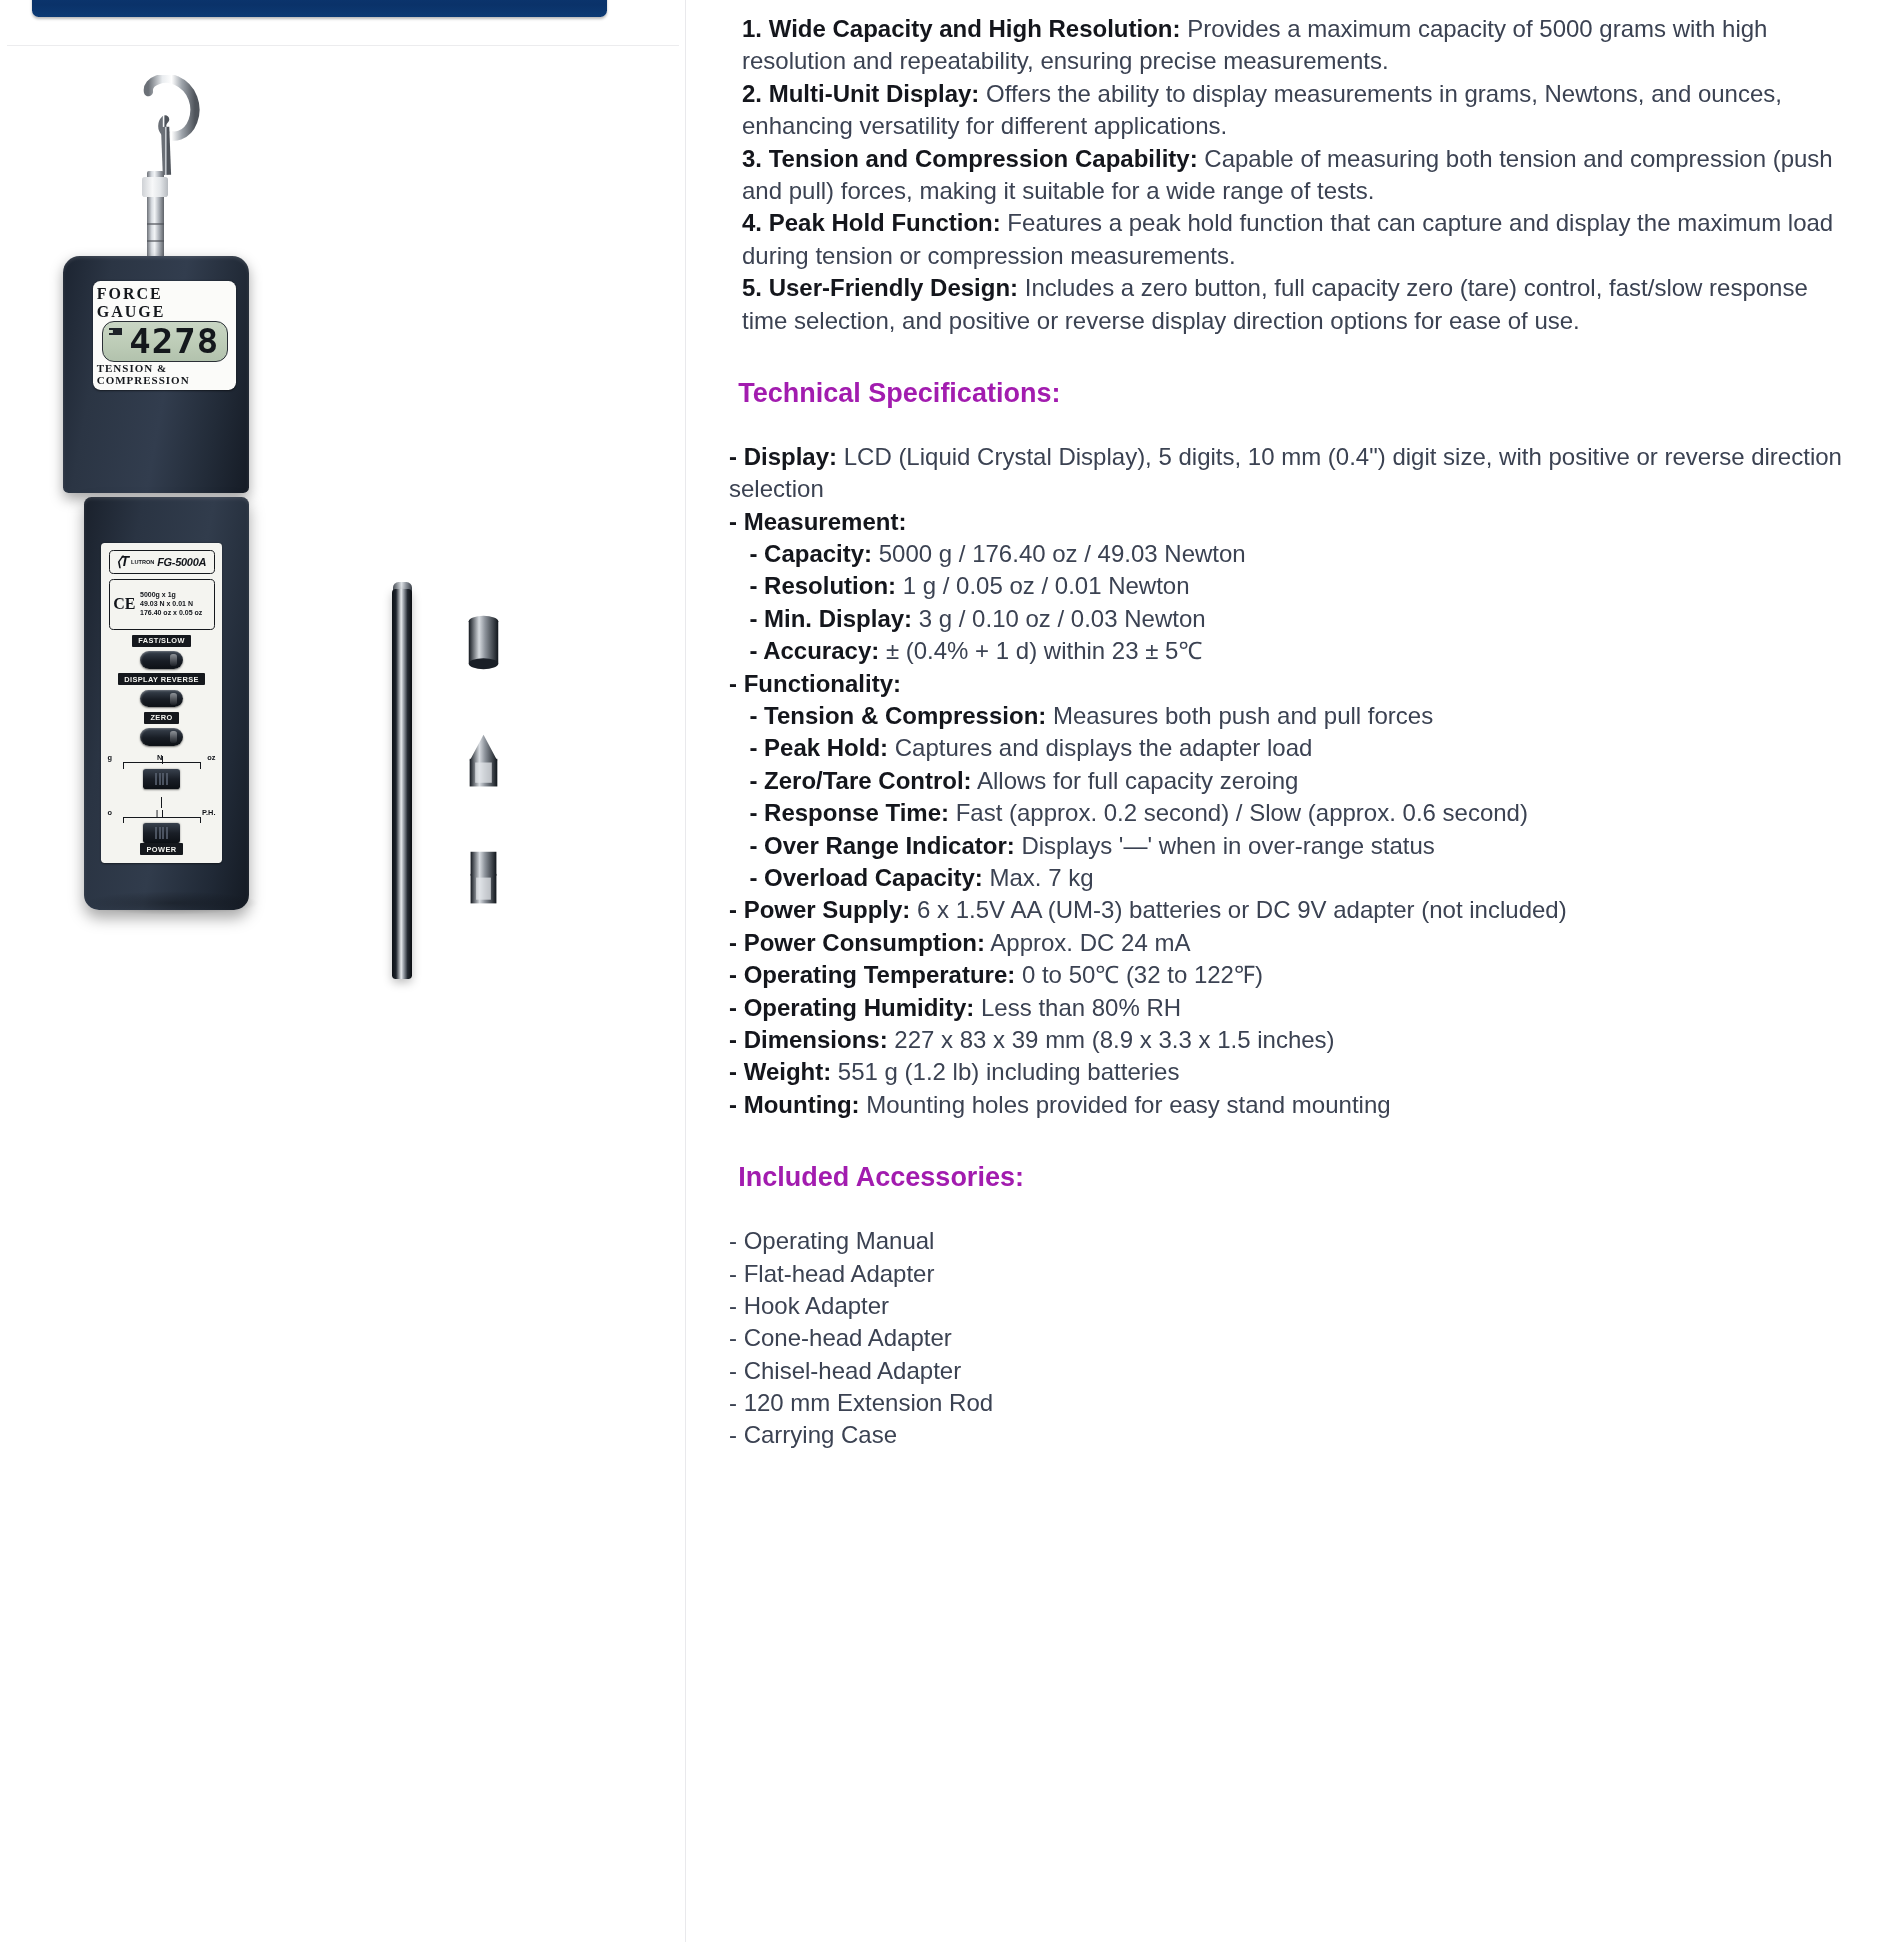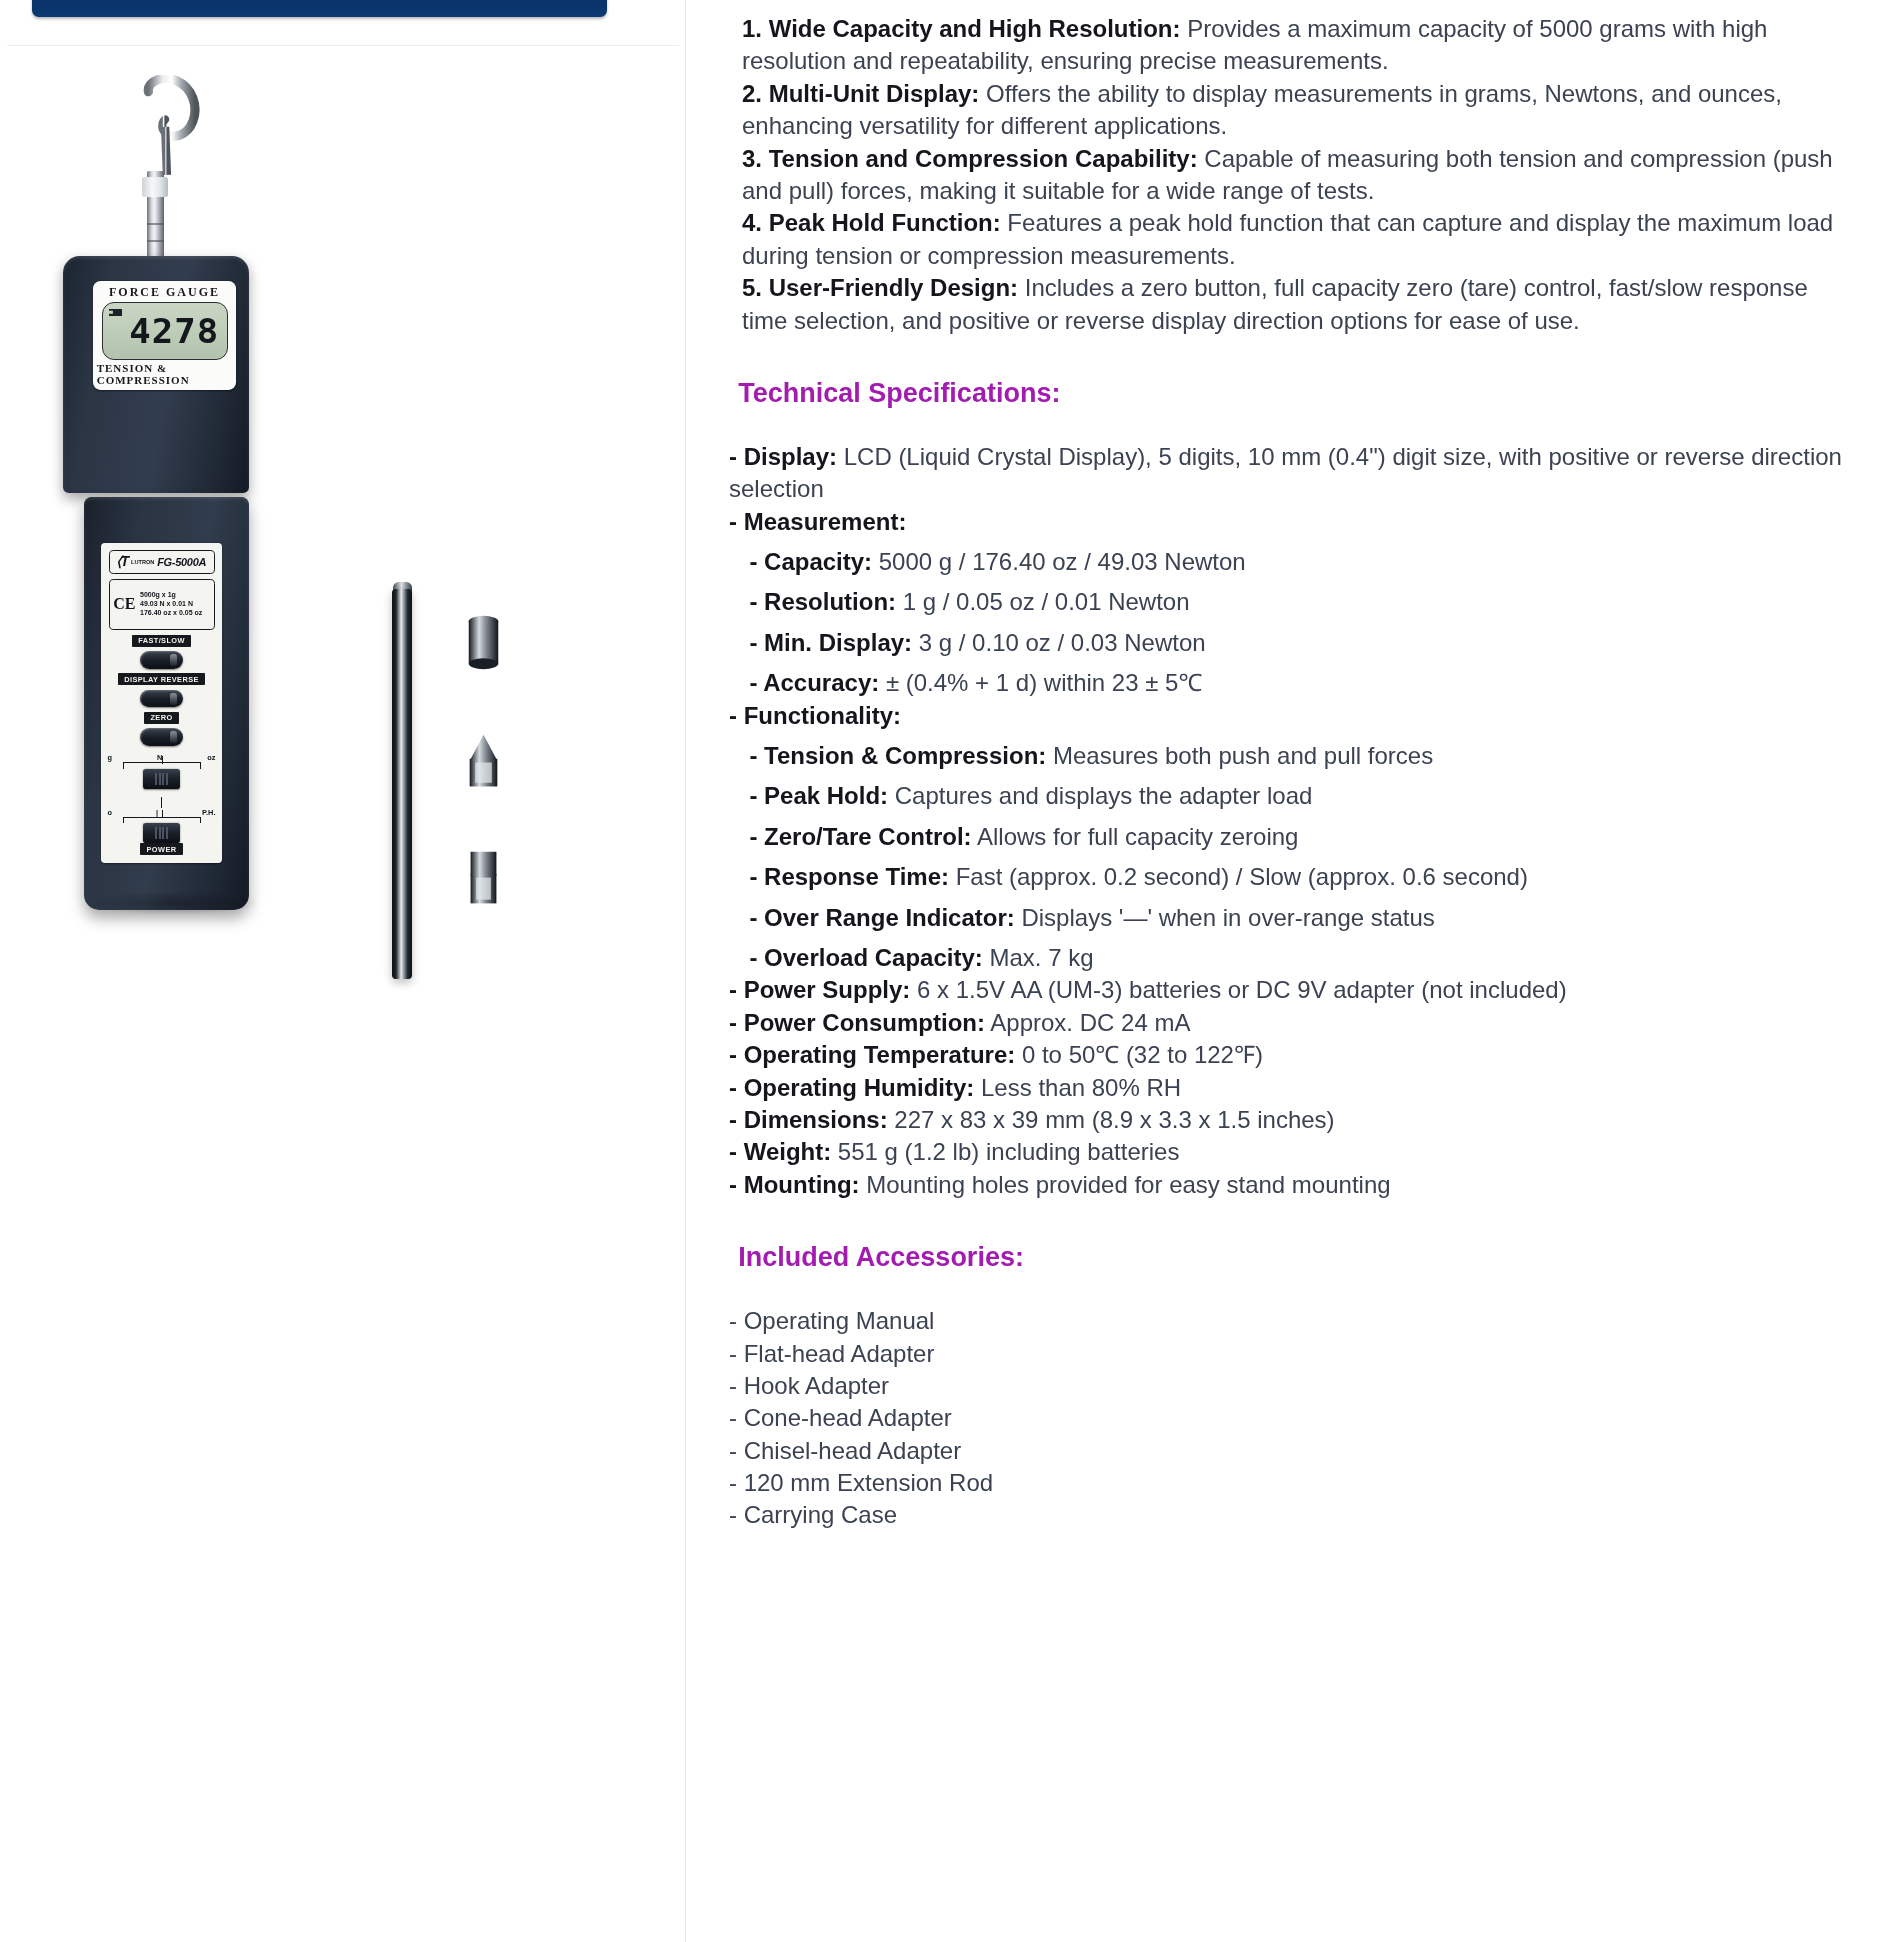--- a/index.html
+++ b/index.html
@@ -80,21 +80,21 @@
 
   .face-plate {
     position:absolute; left:37px; top:206px; width:143px; height:109px;
     background:#fbfbf9; border-radius:7.4px;
     box-shadow:0 0.9px 1.9px rgba(0,0,0,.5);
     display:flex; flex-direction:column; align-items:center; justify-content:space-between;
     padding:4.6px 3.7px 3.7px;
   }
   .face-title {
     font-family:"Liberation Serif", serif;
-    font-weight:bold; font-size:12px; letter-spacing:2px; color:#15181d;
+    font-weight:bold; font-size:16px; letter-spacing:2px; color:#15181d;
   }
   .lcd {
     width:126px; height:58px;
     background:linear-gradient(180deg,#c9d6c4 0%,#bccbb6 60%,#b2c2ad 100%);
     border:1.9px solid #2a2f36; border-radius:12px;
     position:relative; display:flex; align-items:center; justify-content:flex-end;
     padding-right:7.4px;
   }
   .lcd-icon {
     position:absolute; left:6.5px; top:5.6px; width:13px; height:7.4px;
@@ -187,21 +187,21 @@
     background:#ffffff;
   }
   .body-text { font-size:24px; line-height:1.35; color:#3b4252; }
   .body-text b { color:#14161c; font-weight:bold; }
   .feature-line { margin:0 0 0 13px; }
   .section-head {
     font-size:27px; font-weight:bold; color:#a21caf;
     margin:41px 0 32px 9.3px;
   }
   .spec-line { margin:0; }
-  .indent-1 { padding-left:20.4px;margin-top:8px; }
+  .indent-1 { padding-left:20.4px; }
   .acc-line { margin:0; }
 </style>
 </head>
 <body>
 
 <div class="page">
 
   <div class="left-col">
 
     <div class="top-blue-bar"></div>

